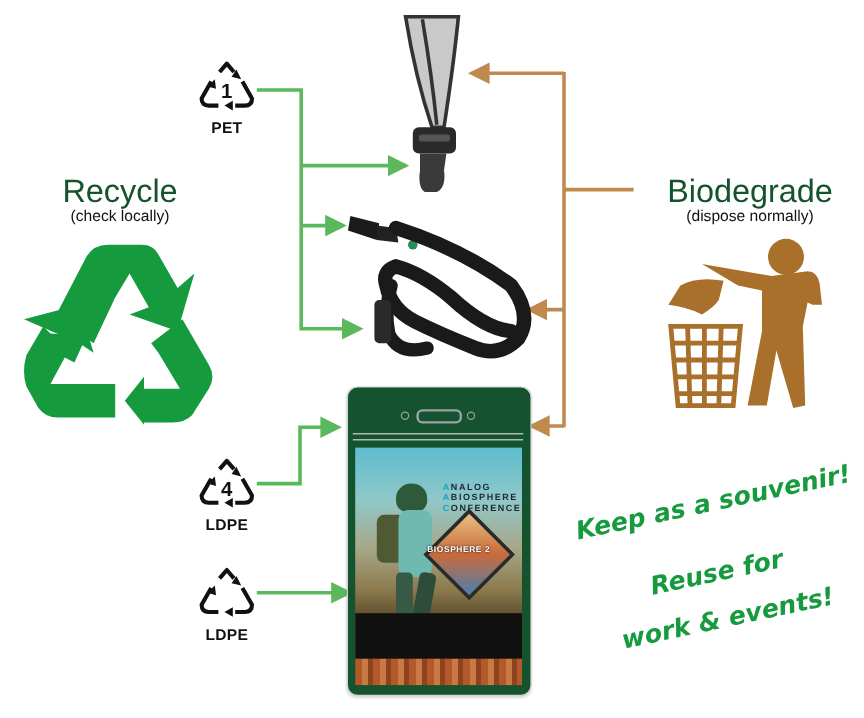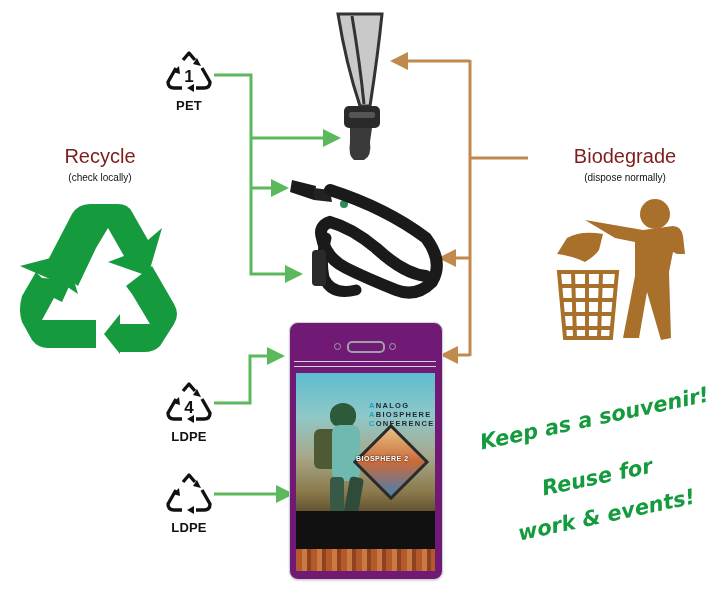--- a/index.html
+++ b/index.html
@@ -1,19 +1,19 @@
 <!DOCTYPE html>
 <html><head>
 <meta charset="utf-8">
 <style>
   html,body{margin:0;padding:0;background:#ffffff;}
   body{width:720px;height:598px;position:relative;overflow:hidden;font-family:"Liberation Sans",sans-serif;}
   .abs{position:absolute;}
-  .heading{font-size:20px;color:#7f1d1d;text-align:center;line-height:1;}
-  .subheading{font-size:10px;color:#111;text-align:center;line-height:1;}
+  .heading{font-size:27px;color:#14532d;text-align:center;line-height:1;}
+  .subheading{font-size:13px;color:#111;text-align:center;line-height:1;}
   .code-label{font-size:13px;font-weight:bold;color:#111;text-align:center;letter-spacing:0.2px;}
   .slogan{color:#159a3d;font-family:"DejaVu Sans",sans-serif;font-style:italic;font-weight:bold;font-size:21px;line-height:1.1;white-space:nowrap;transform:rotate(-12deg);transform-origin:left top;}
   svg{overflow:visible;}
   .badge-name{font-weight:bold;font-size:21px;color:#fff;text-align:center;line-height:1;}
   .badge-sub{font-size:19px;color:#fff;text-align:center;line-height:1;}
   .conf{font-size:7.5px;font-weight:bold;color:#1d2733;letter-spacing:1.3px;line-height:9px;}
   .conf b{color:#16a6c6;}
 </style>
 </head>
 <body>
@@ -137,21 +137,21 @@
 
 <svg class="abs" style="left:286px;top:178px;" width="160" height="130" viewBox="0 0 160 130">
   <path d="M6,2 L30,8 L28,22 L4,14 Z" fill="#1a1a1a"></path>
   <path d="M28,10 L44,12 L46,24 L28,22 Z" fill="#222"></path>
   <circle cx="58" cy="26" r="4" fill="#2a8c5a"></circle>
   <path d="M44,12 Q100,30 140,60 Q158,84 146,104 Q130,120 110,112 Q80,100 60,90 Q40,80 36,60 Q32,48 44,44 Q66,50 90,70 Q118,96 140,98" stroke="#1a1a1a" stroke-width="12" fill="none" stroke-linecap="round"></path>
   <path d="M40,60 Q34,80 38,100 Q46,118 70,112" stroke="#1a1a1a" stroke-width="11" fill="none" stroke-linecap="round"></path>
   <rect x="26" y="72" width="14" height="36" rx="4" fill="#2a2a2a"></rect>
 </svg>
 
-<div class="abs" style="left:289px;top:322px;width:152px;height:256px;background:#701a75;border:1px solid #cfd4d6;border-radius:9px;box-shadow:0 1px 2px rgba(0,0,0,0.15);">
+<div class="abs" style="left:289px;top:322px;width:152px;height:256px;background:#14532d;border:1px solid #cfd4d6;border-radius:9px;box-shadow:0 1px 2px rgba(0,0,0,0.15);">
   <div class="abs" style="left:57px;top:18px;width:34px;height:8px;border:2px solid #9aa3a6;border-radius:5px;"></div>
   <div class="abs" style="left:44px;top:20px;width:5px;height:5px;border:1.5px solid #9aa3a6;border-radius:50%;"></div>
   <div class="abs" style="left:99px;top:20px;width:5px;height:5px;border:1.5px solid #9aa3a6;border-radius:50%;"></div>
   <div class="abs" style="left:4px;top:38px;width:142px;height:4px;border-top:1px solid #d0d6d8;border-bottom:1px solid #d0d6d8;"></div>
 
   <div class="abs" style="left:6px;top:50px;width:139px;height:198px;overflow:hidden;background:linear-gradient(180deg,#5fbccf 0%,#8fc8c8 22%,#a7a88a 42%,#8b7a4c 60%,#5a4a2a 72%);">
     <div class="abs" style="left:14px;top:30px;width:56px;height:130px;">
       <div class="abs" style="left:20px;top:0;width:26px;height:24px;background:#2d5a3a;border-radius:50% 50% 40% 40%;"></div>
       <div class="abs" style="left:4px;top:26px;width:24px;height:40px;background:#4d5a34;border-radius:6px;"></div>
       <div class="abs" style="left:22px;top:22px;width:28px;height:56px;background:#6fb9b0;border-radius:8px;"></div>

